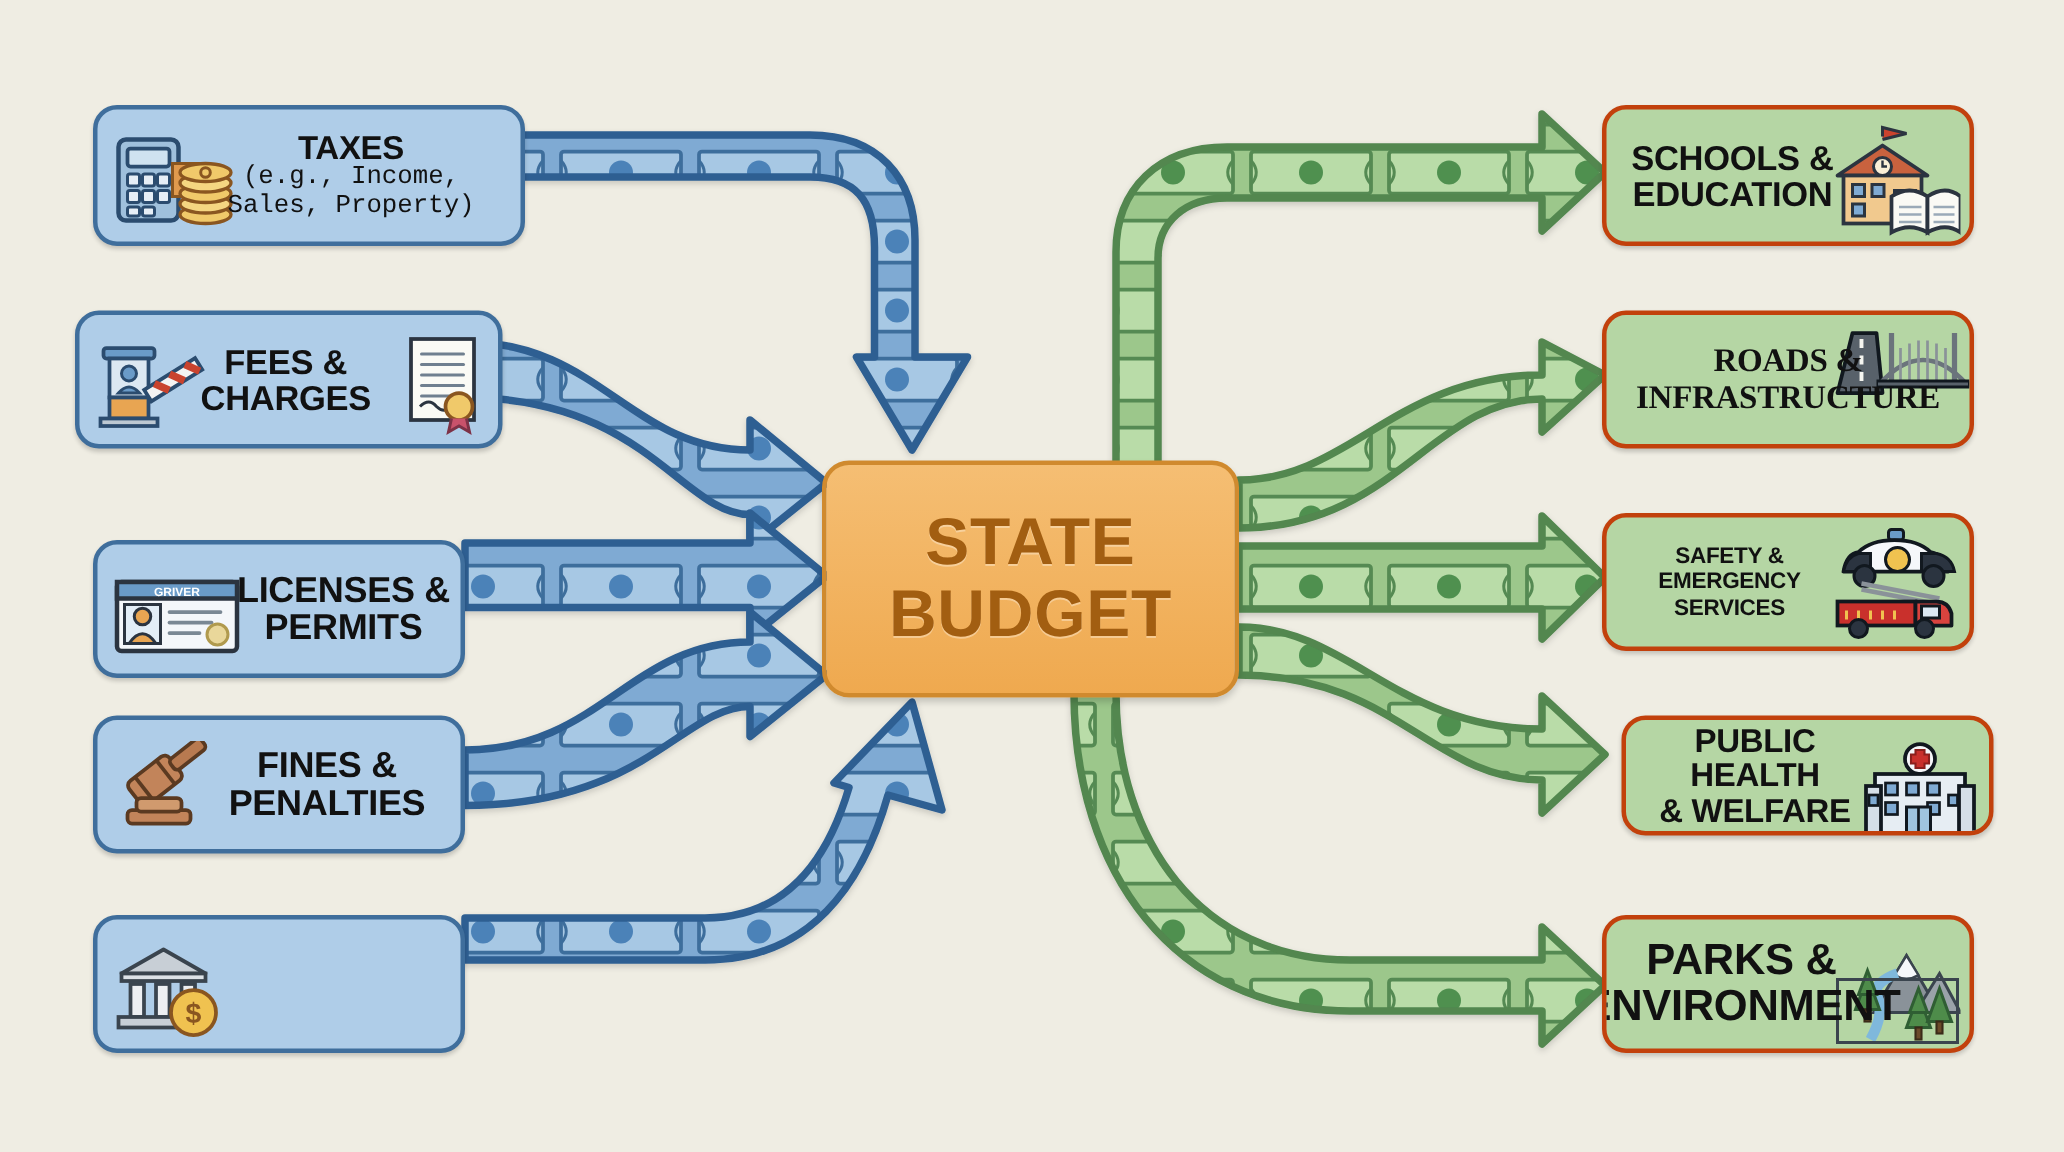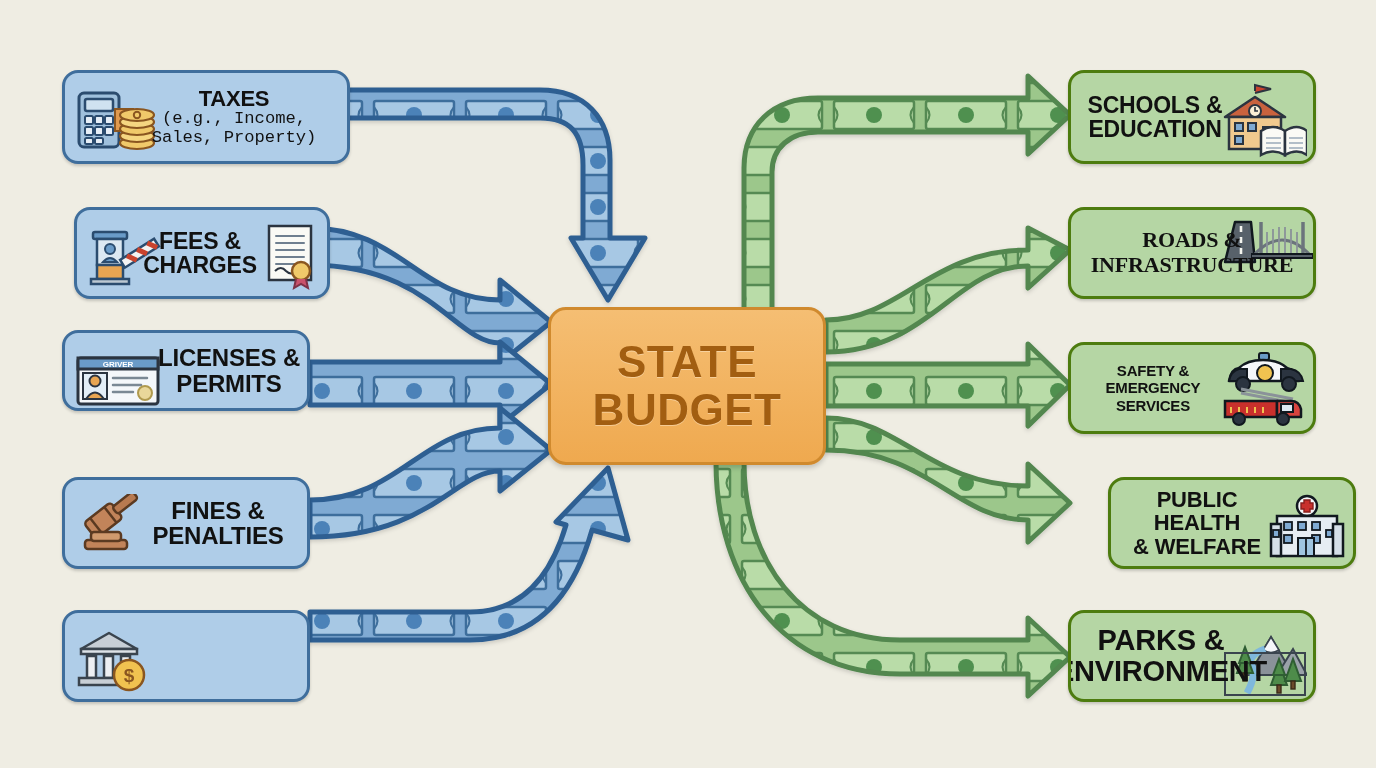--- a/index.html
+++ b/index.html
@@ -27,21 +27,21 @@
     justify-content: center;
     overflow: hidden;
   }
   .node-src {
     background: #AFCDE8;
     border: 3px solid #3F6E9C;
     box-shadow: 0 2px 3px rgba(0,0,0,0.18);
   }
   .node-dst {
     background: #B5D6A4;
-    border: 3px solid #4d7c0f;
+    border: 3px solid #c2410c;
     box-shadow: 0 2px 3px rgba(0,0,0,0.18);
   }
   .node-center {
     background: linear-gradient(180deg,#F5BE73 0%, #EFA94F 100%);
     border: 3px solid #D08A2E;
     border-radius: 18px;
     box-shadow: 0 3px 5px rgba(0,0,0,0.18);
   }
   .node-inner {
     position: relative;
@@ -246,21 +246,21 @@
         <circle cx="24" cy="12" r="3.2" fill="none" stroke="#8A5620" stroke-width="2"></circle>
       </svg>
       <div class="node-label" style="font-size:22px; margin-left:56px;">
         <span>TAXES</span>
         <span class="label-sub">(e.g., Income,
 Sales, Property)</span>
       </div>
     </div>
   </div>
 
-  <div class="node node-src" style="left:74px; top:207px; width:256px; height:92px;">
+  <div class="node node-src" style="left:50px; top:207px; width:285px; height:92px;">
     <div class="node-inner">
       <svg class="icon-slot" style="left:8px; top:14px; width:78px; height:64px;" viewBox="0 0 78 64">
         <rect x="8" y="8" width="34" height="7" rx="2" fill="#6A9BC8" stroke="#2B4C6F" stroke-width="2.5"></rect>
         <rect x="12" y="15" width="26" height="26" fill="#DCE8F2" stroke="#2B4C6F" stroke-width="2.5"></rect>
         <circle cx="25" cy="25" r="5" fill="#6A9BC8" stroke="#2B4C6F" stroke-width="2"></circle>
         <path d="M18 38 q7 -8 14 0 z" fill="#6A9BC8" stroke="#2B4C6F" stroke-width="2"></path>
         <rect x="12" y="41" width="26" height="14" fill="#E8A552" stroke="#2B4C6F" stroke-width="2.5"></rect>
         <rect x="6" y="55" width="38" height="5" fill="#BCC8D2" stroke="#2B4C6F" stroke-width="2.5"></rect>
         <g transform="rotate(-32 40 40)">
           <rect x="38" y="34" width="40" height="9" fill="#F3F3F3" stroke="#2B4C6F" stroke-width="2.5"></rect>
@@ -278,21 +278,21 @@
         </g>
         <path d="M12 49 q6 -6 11 0 q5 5 10 0" fill="none" stroke="#2B3440" stroke-width="2"></path>
         <circle cx="38" cy="49" r="9" fill="#F0C96A" stroke="#8A5620" stroke-width="2.5"></circle>
         <path d="M33 57 l-2 9 l7 -4 l7 4 l-2 -9" fill="#C9526B" stroke="#7D3247" stroke-width="2"></path>
       </svg>
       <div class="node-label" style="font-size:23px; margin-left:26px; margin-right:30px;">FEES &amp;
 CHARGES</div>
     </div>
   </div>
 
-  <div class="node node-src" style="left:62px; top:330px; width:248px; height:81px;">
+  <div class="node node-src" style="left:62px; top:360px; width:248px; height:92px;">
     <div class="node-inner">
       <svg class="icon-slot" style="left:10px; top:22px; width:86px; height:52px;" viewBox="0 0 86 52">
         <rect x="3" y="3" width="80" height="46" rx="3" fill="#F4F7FA" stroke="#2B3440" stroke-width="3"></rect>
         <rect x="3" y="3" width="80" height="11" fill="#6A9BC8" stroke="#2B3440" stroke-width="3"></rect>
         <text x="43" y="12" font-family="'Liberation Sans', sans-serif" font-size="8" font-weight="700" text-anchor="middle" fill="#FFFFFF">GRIVER</text>
         <rect x="8" y="18" width="24" height="26" fill="#E3EEF7" stroke="#2B3440" stroke-width="2"></rect>
         <circle cx="20" cy="26" r="5.5" fill="#E8A552" stroke="#2B3440" stroke-width="2"></circle>
         <path d="M11 44 q9 -13 18 0 z" fill="#E8A552" stroke="#2B3440" stroke-width="2"></path>
         <g stroke="#7A8894" stroke-width="2.5" stroke-linecap="round">
           <path d="M38 23 H72"></path>
@@ -420,21 +420,21 @@
             <path d="M26 24 v6"></path>
             <path d="M34 24 v6"></path>
             <path d="M42 24 v6"></path>
         </g>
         <circle cx="18" cy="36" r="6" fill="#2B3440" stroke="#11181F" stroke-width="2"></circle>
         <circle cx="62" cy="36" r="6" fill="#2B3440" stroke="#11181F" stroke-width="2"></circle>
       </svg>
     </div>
   </div>
 
-  <div class="node node-dst" style="left:1108px; top:477px; width:248px; height:92px;">
+  <div class="node node-dst" style="left:1081px; top:477px; width:248px; height:80px;">
     <div class="node-inner">
       <div class="node-label" style="font-size:22px; margin-right:70px;">PUBLIC HEALTH
 &amp; WELFARE</div>
       <svg class="icon-slot" style="right:8px; top:14px; width:76px; height:66px;" viewBox="0 0 76 66">
         <circle cx="38" cy="12" r="10" fill="#F5F7FA" stroke="#11181F" stroke-width="2.5"></circle>
         <path d="M35 6 h6 v3 h3 v6 h-3 v3 h-6 v-3 h-3 v-6 h3 z" fill="#C9302C" stroke="#8A1F1C" stroke-width="1.4"></path>
         <rect x="8" y="22" width="60" height="40" fill="#E6EDF3" stroke="#11181F" stroke-width="2.5"></rect>
         <rect x="2" y="30" width="10" height="32" fill="#D5DFE8" stroke="#11181F" stroke-width="2.5"></rect>
         <rect x="64" y="30" width="10" height="32" fill="#D5DFE8" stroke="#11181F" stroke-width="2.5"></rect>
         <g fill="#7FAAD3" stroke="#11181F" stroke-width="1.8">

